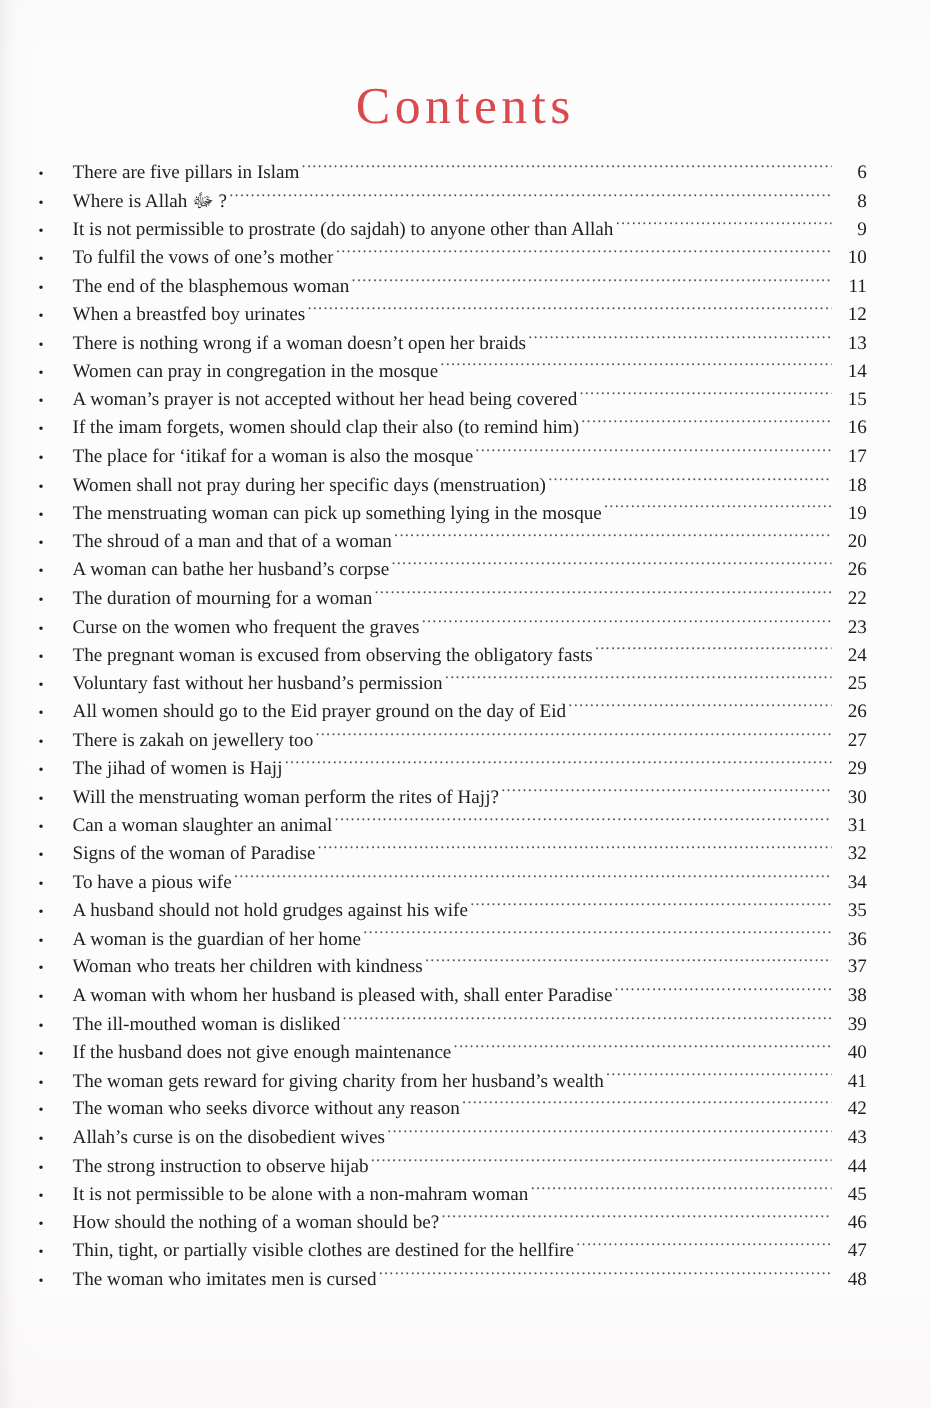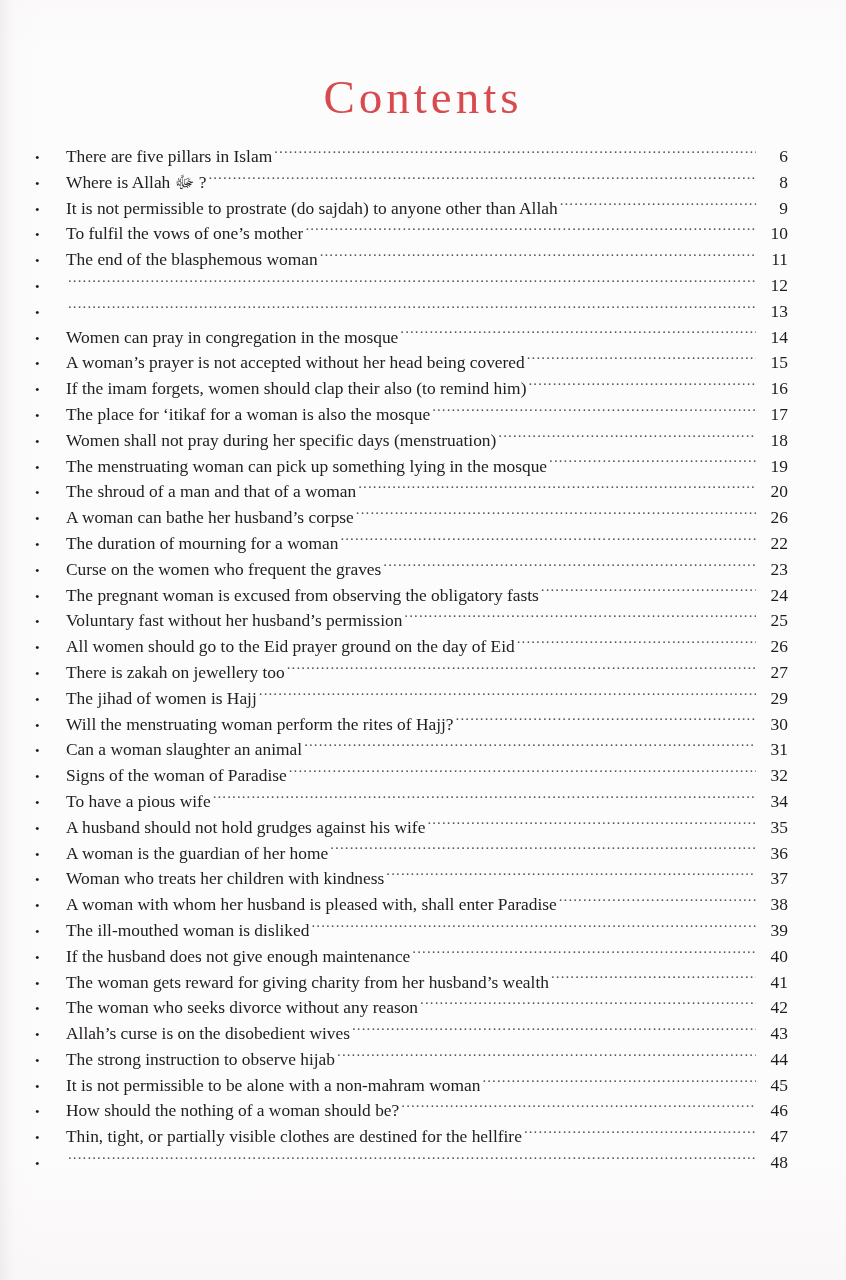--- a/index.html
+++ b/index.html
@@ -148,25 +148,27 @@
         <span class="page-num">10</span>
       </div>
       <div class="toc-entry">
         <span class="bullet">•</span>
         <span class="entry-title">The end of the blasphemous woman</span>
         <span class="leader"></span>
         <span class="page-num">11</span>
       </div>
       <div class="toc-entry">
         <span class="bullet">•</span>
+        <span class="entry-title">When a breastfed boy urinates</span>
         <span class="leader"></span>
         <span class="page-num">12</span>
       </div>
       <div class="toc-entry">
         <span class="bullet">•</span>
+        <span class="entry-title">There is nothing wrong if a woman doesn’t open her braids</span>
         <span class="leader"></span>
         <span class="page-num">13</span>
       </div>
       <div class="toc-entry">
         <span class="bullet">•</span>
         <span class="entry-title">Women can pray in congregation in the mosque</span>
         <span class="leader"></span>
         <span class="page-num">14</span>
       </div>
       <div class="toc-entry">
@@ -350,18 +352,19 @@
         <span class="page-num">46</span>
       </div>
       <div class="toc-entry">
         <span class="bullet">•</span>
         <span class="entry-title">Thin, tight, or partially visible clothes are destined for the hellfire</span>
         <span class="leader"></span>
         <span class="page-num">47</span>
       </div>
       <div class="toc-entry">
         <span class="bullet">•</span>
+        <span class="entry-title">The woman who imitates men is cursed</span>
         <span class="leader"></span>
         <span class="page-num">48</span>
       </div>
     </div>
 
 </div>
 
 </body></html>

